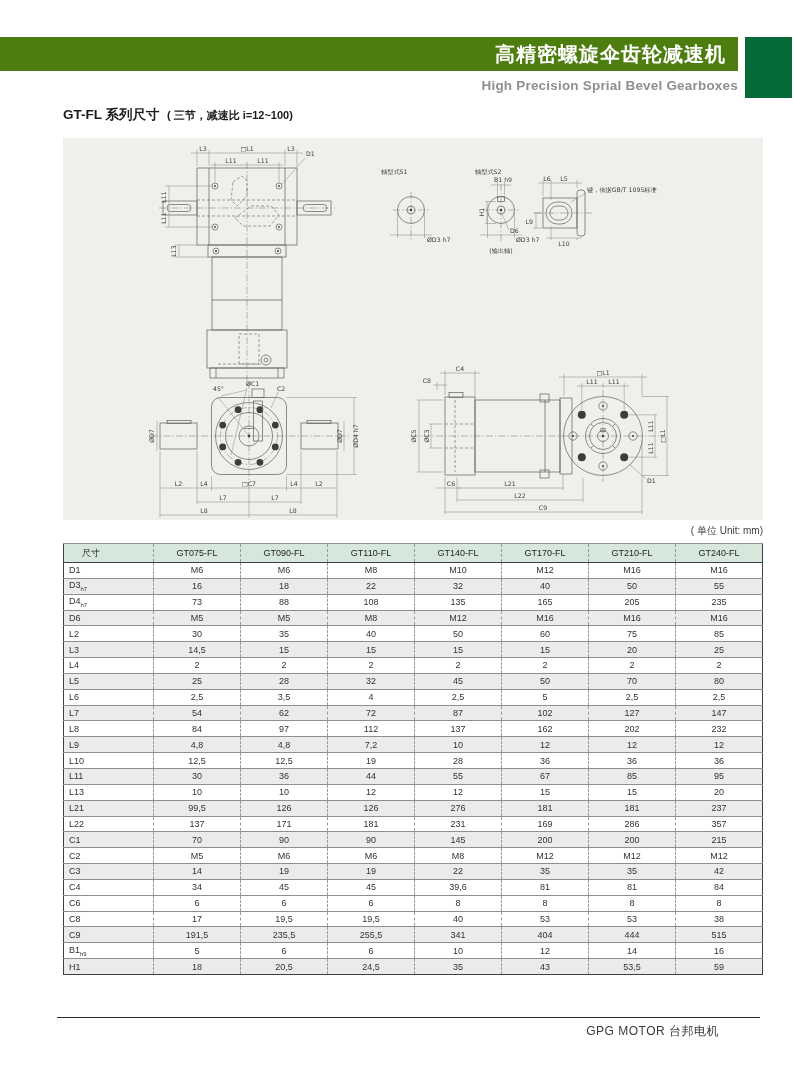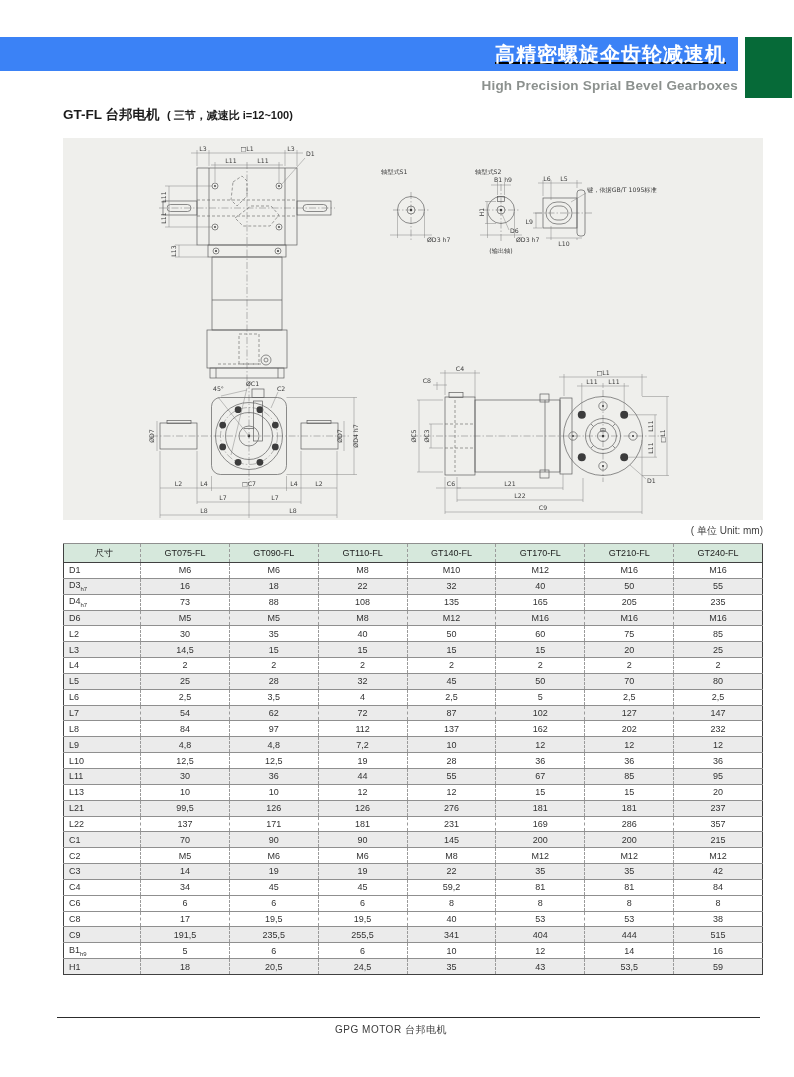--- a/index.html
+++ b/index.html
@@ -24,45 +24,45 @@
   svg text{font-family:"DejaVu Sans","Liberation Sans",sans-serif;font-size:6.2px;fill:#3c3c3c;}
   svg .fillb{fill:#3c3c3c;stroke:none;}
   
   .unit-note{position:absolute;left:63px;top:524px;width:700px;text-align:right;
              font-size:10px;color:#3f3f3f;}
   
   .dim-table{position:absolute;left:63px;top:543px;width:700px;border-collapse:collapse;
              table-layout:fixed;border:1.6px solid #404040;}
   .dim-table th{height:16px;background:#d6e8dc;font-size:9px;font-weight:normal;color:#222;
                 border-bottom:1.6px solid #404040;}
-  .dim-table th:first-child{width:70px;text-align:center;padding-left:5px;}
+  .dim-table th:first-child{width:70px;text-align:left;padding-left:18px;}
   .dim-table td{height:14.85px;font-size:9px;color:#333;text-align:center;padding:0;}
   .dim-table td.dim{text-align:left;padding-left:5px;}
   .dim-table tr{border-top:1px solid #8f8f8f;}
   .dim-table td + td, .dim-table th + th{border-left:1px dashed #9b9b9b;}
   .dim-table tr.stripe{background:#ebebeb;}
   .sub{font-size:6px;vertical-align:sub;}
   
   .footer-line{position:absolute;left:57px;top:1017px;width:703px;border-top:1.6px solid #2c2c2c;}
-  .footer-brand{position:absolute;left:63px;top:1023px;width:656px;text-align:center;
-                font-size:10px;color:#3a3a3a;letter-spacing:.5px;}
+  .footer-brand{position:absolute;left:63px;top:1023px;width:656px;text-align:right;
+                font-size:12px;color:#3a3a3a;letter-spacing:.5px;}
 </style>
 </head>
 <body>
 
 <div class="page">
 
-  <div class="banner" id="banner" style="background: #3b82f6; text-decoration: underline;">
+  <div class="banner" id="banner" style="background: #4d7c0f;">
     <span class="banner-title">高精密螺旋伞齿轮减速机</span>
   </div>
   <div class="corner-block" id="corner" style="background: rgb(6, 106, 56);"></div>
   <div class="subtitle">High Precision Sprial Bevel Gearboxes</div>
 
   <div class="section-title">
-    <span class="main">GT-FL 台邦电机</span>
+    <span class="main">GT-FL 系列尺寸</span>
     <span class="note">( 三节，减速比 i=12~100)</span>
   </div>
 
   <div class="panel">
     <svg width="700" height="382" viewBox="0 0 700 382">
       <defs>
         <pattern id="hp" width="3" height="3" patternUnits="userSpaceOnUse">
           <path d="M0 3 L3 0" stroke="#666" stroke-width="0.5"></path>
         </pattern>
       </defs>
@@ -562,21 +562,21 @@
           <td>22</td>
           <td>35</td>
           <td>35</td>
           <td>42</td>
         </tr>
         <tr>
           <td class="dim"><span>C4</span></td>
           <td>34</td>
           <td>45</td>
           <td>45</td>
-          <td>59,2</td>
+          <td>39,6</td>
           <td>81</td>
           <td>81</td>
           <td>84</td>
         </tr>
         <tr>
           <td class="dim"><span>C6</span></td>
           <td>6</td>
           <td>6</td>
           <td>6</td>
           <td>8</td>

